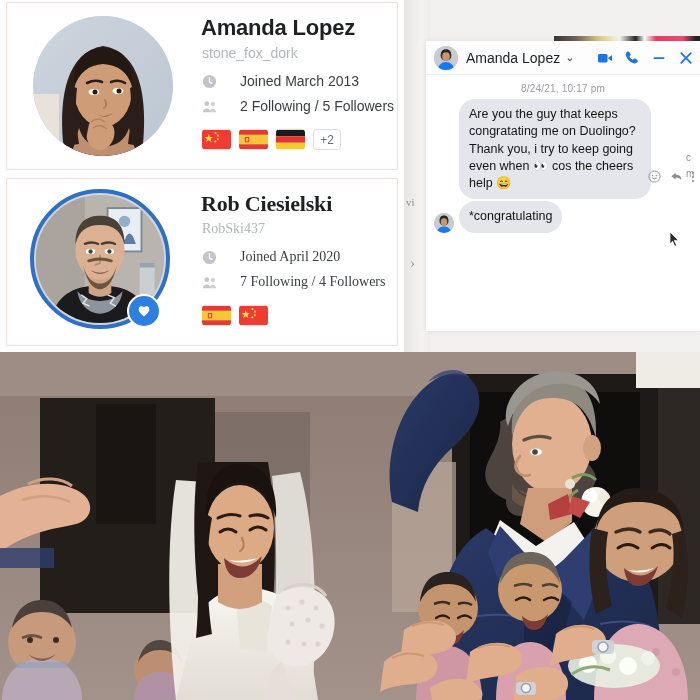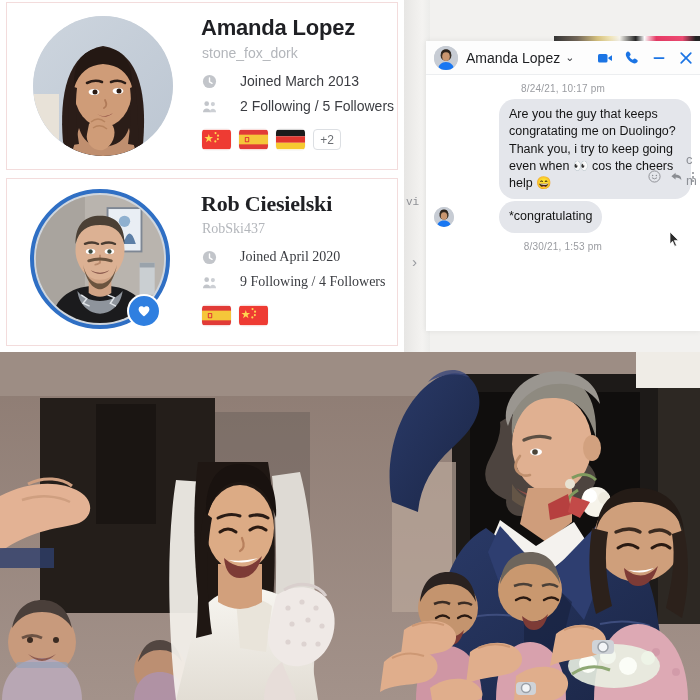--- a/index.html
+++ b/index.html
@@ -155,21 +155,21 @@
   #chat-bg-left {
     position: absolute;
     left: 0; top: 0;
     width: 26px; height: 352px;
     background: linear-gradient(90deg,#e7e6e4 0%, #f4f3f1 70%, #ececea 100%);
   }
   .bg-hint {
     position: absolute;
     font-size: 11px;
     color: #8e9095;
-    font-family: Liberation Mono, monospace;
+    font-family: Liberation Serif, serif;
   }
   #bg-hint-text { left: 2px; top: 196px; }
   #bg-chevron { left: 6px; top: 255px; font-size: 15px; color: #9a9ca1; }
 
   #colorbar {
     position: absolute;
     left: 150px; top: 36px;
     width: 146px; height: 5px;
     background: linear-gradient(90deg,
       #2b2b2b 0%, #6e6152 16%, #d8c27a 30%, #f0e3b0 38%,
@@ -233,21 +233,21 @@
     background: #ffffff;
     overflow: hidden;
   }
   .msg-time {
     text-align: center;
     font-size: 10px;
     color: #9a9ca1;
     margin: 8px 0 5px 0;
     letter-spacing: .2px;
   }
-  .msg-row { display: flex; align-items: center; padding: 0 8px; position: relative; gap: 40px; }
+  .msg-row { display: flex; align-items: flex-end; padding: 0 8px; position: relative; }
   .msg-row.out { justify-content: flex-end; }
   .bubble-avatar {
     width: 20px; height: 20px;
     border-radius: 50%;
     overflow: hidden;
     background: #c9ced6;
     flex: 0 0 20px;
     margin-right: 5px;
   }
   .bubble-avatar svg { display: block; width: 100%; height: 100%; }
@@ -280,21 +280,21 @@
     left: 243px; top: 190px;
     width: 11px; height: 16px;
     pointer-events: none;
   }
   #cursor svg { display: block; }
 
   #chat-right-edge {
     position: absolute;
     right: 0; top: 150px;
     width: 14px; height: 80px;
-    font-size: 13px;
+    font-size: 10px;
     color: #8d9096;
     line-height: 1.6;
     overflow: hidden;
   }
 
   
   #wedding-photo {
     position: absolute;
     left: 0; top: 352px;
     width: 700px; height: 348px;
@@ -477,21 +477,21 @@
         </div>
         <div class="meta-row r1">
           <span class="meta-icon">
             <svg viewBox="0 0 16 16" xmlns="http://www.w3.org/2000/svg">
               <circle cx="5" cy="5" r="2.5" fill="#c2c5ca"></circle>
               <path d="M1 14c0-2.4 1.8-4 4-4s4 1.6 4 4z" fill="#c2c5ca"></path>
               <circle cx="11.6" cy="5.4" r="2.2" fill="#cdd0d5"></circle>
               <path d="M8.2 14c0-2.2 1.6-3.7 3.4-3.7S15 11.8 15 14z" fill="#cdd0d5"></path>
             </svg>
           </span>
-          <span>9 Following / 4 Followers</span>
+          <span>7 Following / 4 Followers</span>
         </div>
         <div class="flag-row">
           <span class="flag">
             <svg viewBox="0 0 30 20" xmlns="http://www.w3.org/2000/svg">
               <rect width="30" height="20" fill="#e13b37"></rect>
               <rect y="5" width="30" height="10" fill="#f5c63a"></rect>
               <rect x="6" y="7.4" width="4.6" height="5.4" fill="#e13b37" rx="0.7"></rect>
               <rect x="7.1" y="8.4" width="2.4" height="3.4" fill="#f5c63a"></rect>
             </svg>
           </span>
@@ -590,21 +590,20 @@
               <rect width="20" height="20" fill="#c7ccd4"></rect>
               <path d="M3 20c0-4 3-6.5 7-6.5S17 16 17 20z" fill="#1877f2"></path>
               <circle cx="10" cy="8" r="4.6" fill="#3a3026"></circle>
               <ellipse cx="10" cy="9" rx="3.2" ry="3.8" fill="#c9966f"></ellipse>
               <path d="M5.6 7.2C5.8 3.8 7.6 2.6 10 2.6s4.2 1.2 4.4 4.6c-1.1-2-2.5-2.7-4.4-2.7s-3.3.7-4.4 2.7z" fill="#2b221a"></path>
             </svg>
           </div>
           <div class="bubble in">*congratulating</div>
         </div>
 
-        <div class="msg-time">8/30/21, 1:53 pm</div>
 
 
       </div>
 
       <div id="cursor">
         <svg viewBox="0 0 11 16" xmlns="http://www.w3.org/2000/svg">
           <path d="M1 1l8.4 8.4H5.3l2.2 5-1.8.8-2.1-5L1 13z" fill="#2b2b2b" stroke="#ffffff" stroke-width=".7"></path>
         </svg>
       </div>
     </div>

